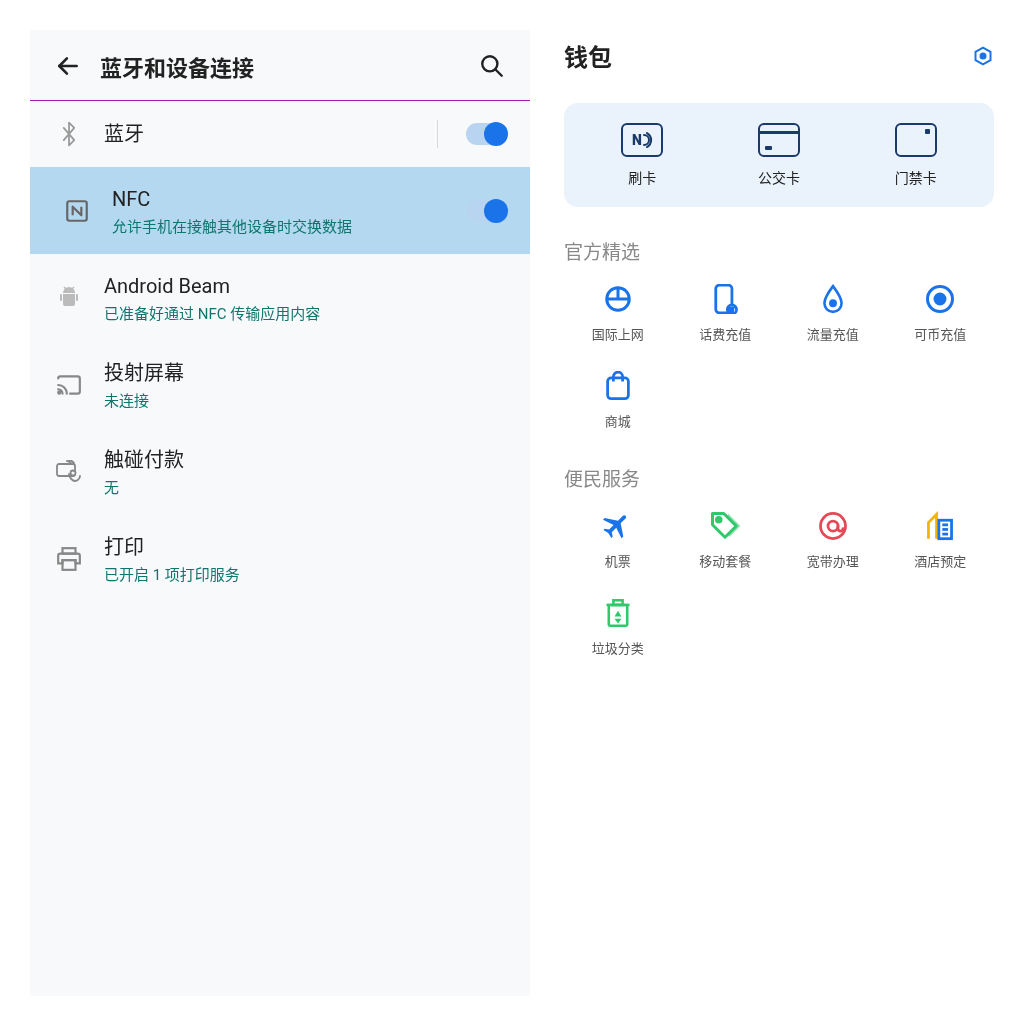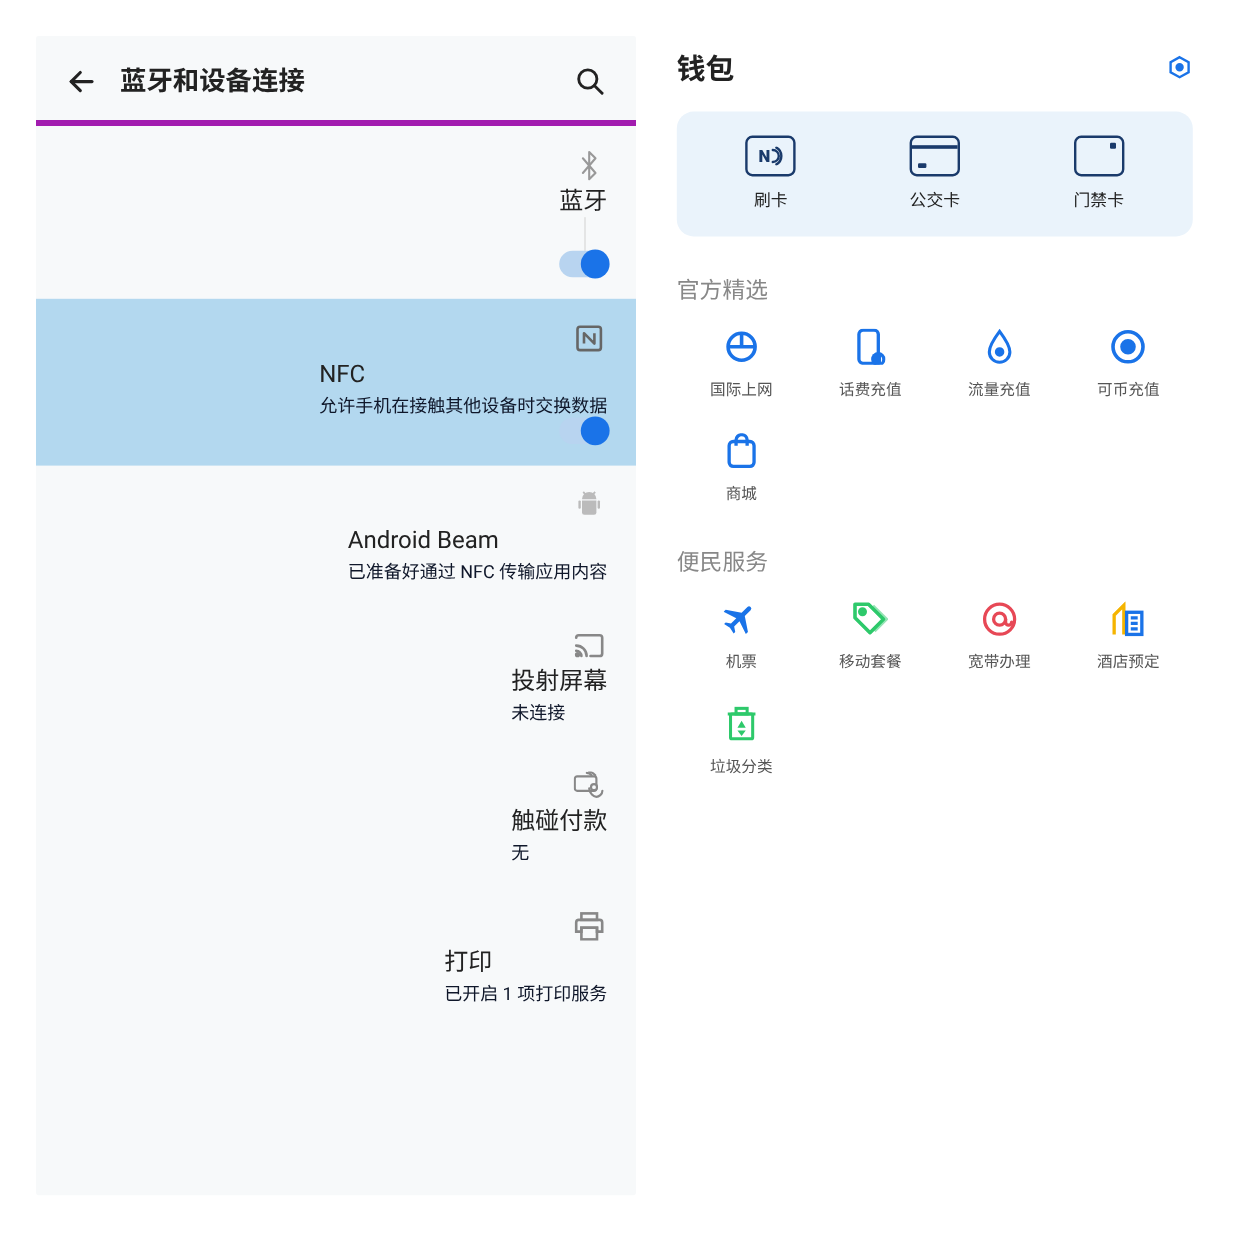--- a/index.html
+++ b/index.html
@@ -1,39 +1,39 @@
 <!DOCTYPE html>
 <html><head>
 <meta charset="utf-8">
 <style>
   * { margin: 0; padding: 0; box-sizing: border-box; font-family: -apple-system, "Segoe UI", Roboto, "Noto Sans CJK SC", sans-serif; }
   body { background: #fff; width: 1028px; height: 1028px; display: flex; }
   
   
   .left-panel { width: 500px; height: 966px; margin-top: 30px; margin-left: 30px; background: #f7f9fa; display: flex; flex-direction: column; border-radius: 2px; }
-  .left-header { display: flex; align-items: flex-end; padding: 20px 24px 18px 24px; border-bottom: 5px solid #a21caf; }
+  .left-header { display: flex; align-items: center; padding: 20px 24px 18px 24px; border-bottom: 1px solid #a21caf; }
   .back-btn { width: 28px; height: 28px; display: flex; align-items: center; justify-content: center; cursor: pointer; }
   .left-title { font-size: 22px; font-weight: 700; color: #222; margin-left: 18px; flex: 1; }
   .search-btn { width: 28px; height: 28px; display: flex; align-items: center; justify-content: center; cursor: pointer; }
   
-  .setting-row { display: flex; align-items: flex-end; padding: 18px 24px; cursor: pointer; flex-direction: column; }
+  .setting-row { display: flex; align-items: center; padding: 18px 24px; cursor: pointer; }
   .setting-row.selected { background: #b3d8ef; padding-left: 32px; }
   .setting-icon { width: 30px; height: 30px; display: flex; align-items: center; justify-content: center; color: #7a7a7a; }
   .setting-text { flex: 1; margin-left: 20px; }
   .setting-title { font-size: 20px; color: #222; line-height: 1.4; }
-  .setting-sub { font-size: 15px; color: #0f172a; margin-top: 2px; }
+  .setting-sub { font-size: 15px; color: #0f766e; margin-top: 2px; }
   .toggle-wrap { width: 50px; display:flex; justify-content:flex-end; }
   .divider-v { width: 1px; height: 28px; background: #d8d8d8; margin-right: 18px; }
   
   .toggle { width: 40px; height: 22px; background: #b8d4f0; border-radius: 11px; position: relative; }
   .toggle::after { content: ""; position: absolute; right: -2px; top: -1px; width: 24px; height: 24px; background: #1a73e8; border-radius: 50%; }
 
   
   .right-panel { flex: 1; padding: 38px 34px 0 34px; }
-  .right-header { display: flex; align-items: center; justify-content: space-between; margin-bottom: 20px; }
+  .right-header { display: flex; align-items: center; justify-content: space-between; margin-bottom: 30px; }
   .wallet-title { font-size: 24px; font-weight: 700; color: #222; }
   .hex-btn { width: 22px; height: 22px; display:flex; align-items:center; justify-content:center; cursor:pointer; color:#1a73e8; }
   
   .cards-row { background: #eaf3fb; border-radius: 14px; padding: 20px 10px; display: flex; justify-content: space-around; margin-bottom: 30px; }
   .card-item { display: flex; flex-direction: column; align-items: center; cursor: pointer; }
   .card-icon-box { width: 42px; height: 34px; border: 2.5px solid #1a3a6b; border-radius: 6px; display: flex; align-items: center; justify-content: center; position: relative; margin-bottom: 10px; }
   .card-label { font-size: 14px; font-weight: 400; color: #222; }
   
   .section-title { font-size: 19px; color: #888; margin: 4px 0 18px 0; }
   

